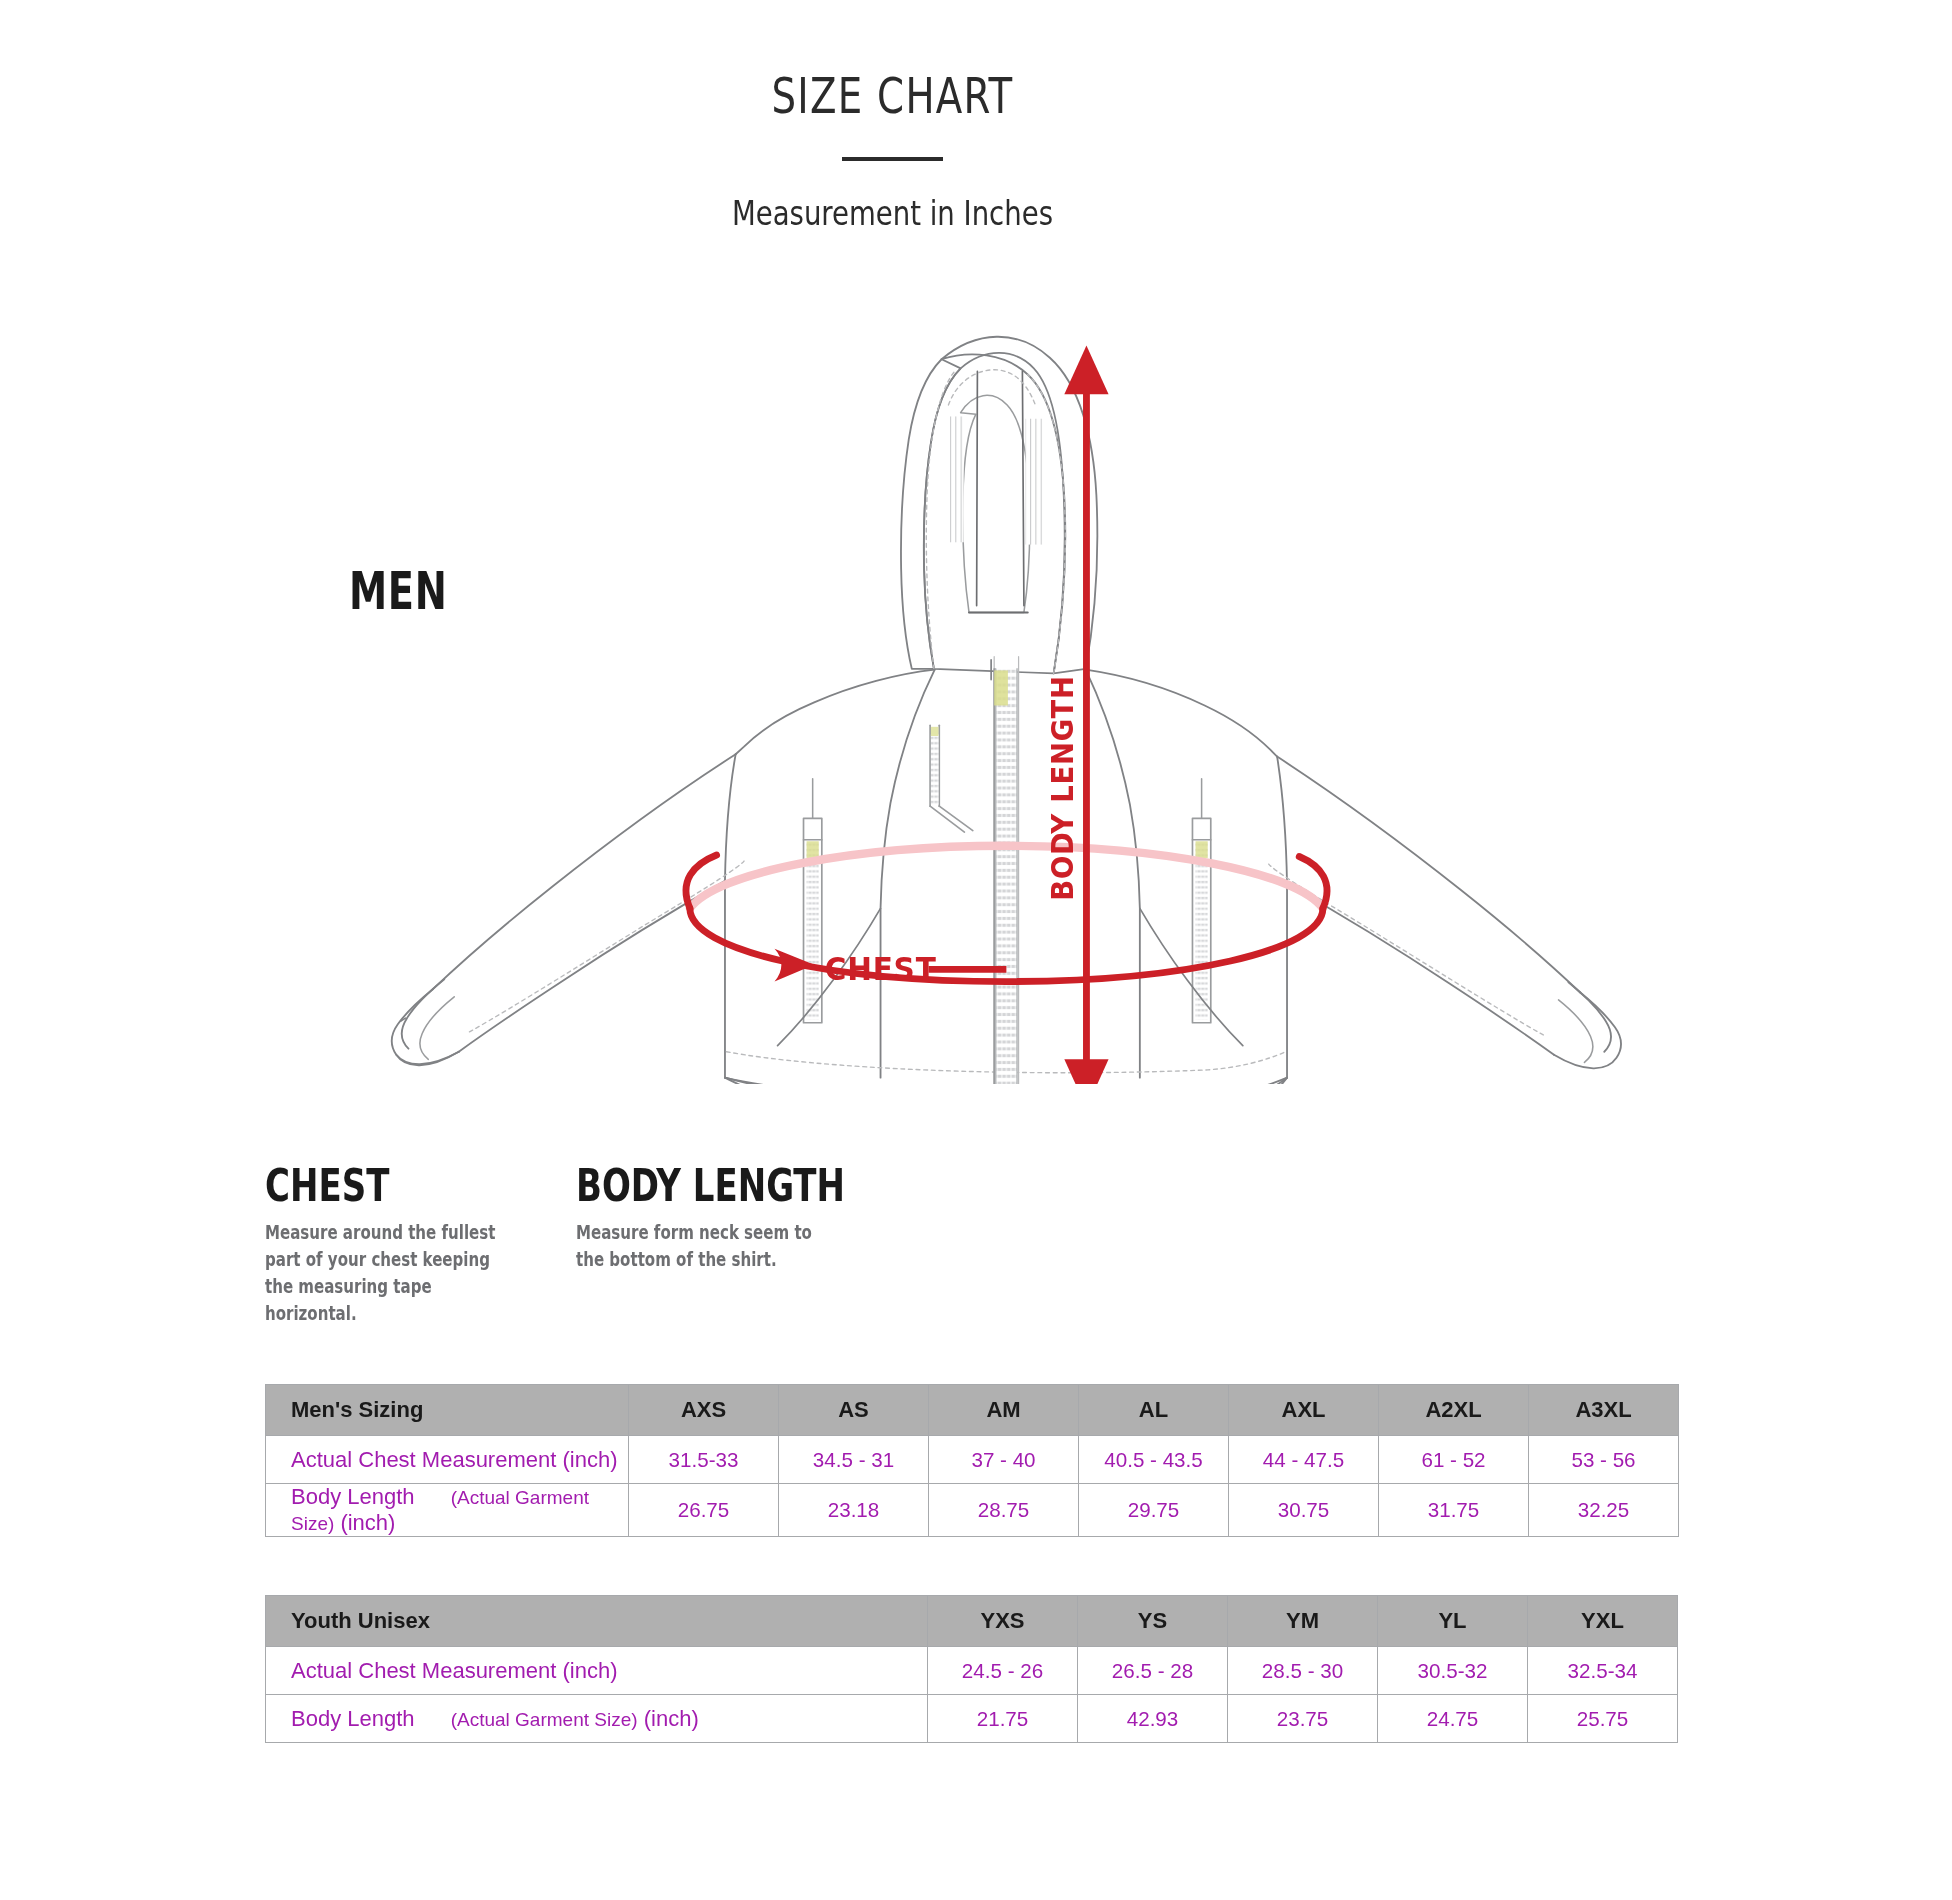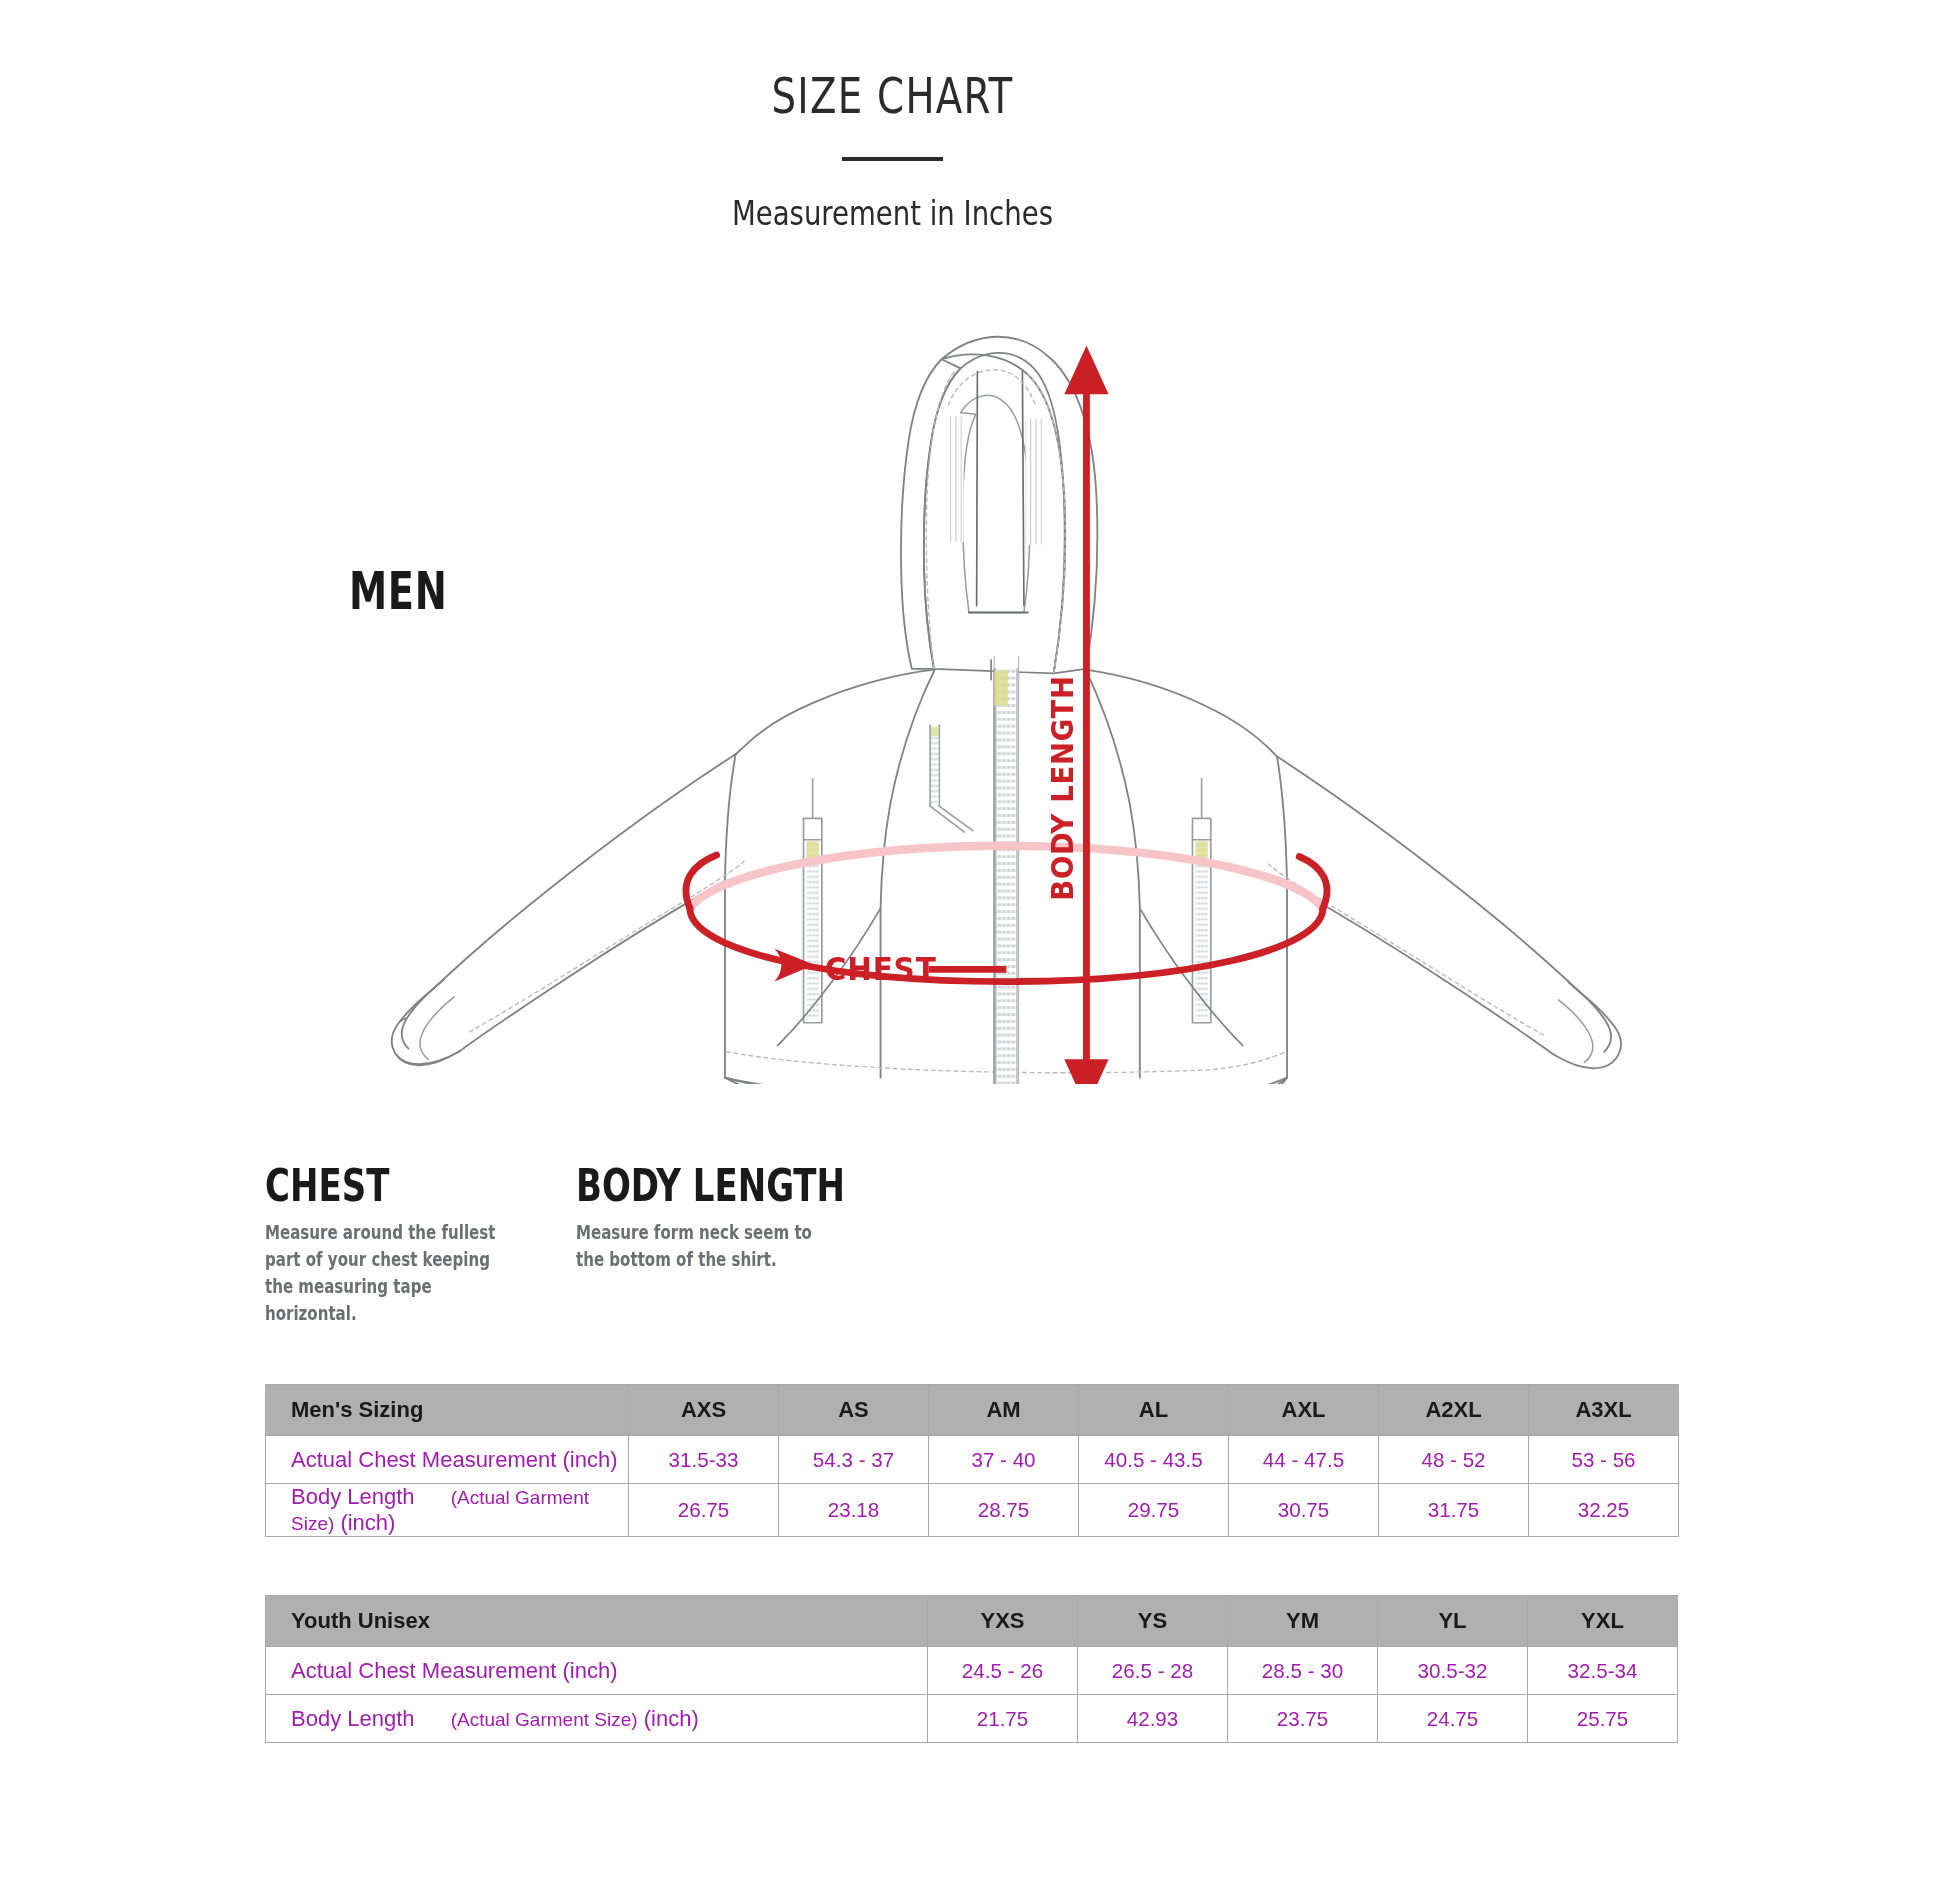--- a/index.html
+++ b/index.html
@@ -371,25 +371,25 @@
       <th>AL</th>
       <th>AXL</th>
       <th>A2XL</th>
       <th>A3XL</th>
     </tr>
   </thead>
   <tbody>
     <tr>
       <td class="row-label"><span>Actual Chest Measurement (inch)</span></td>
       <td>31.5-33</td>
-      <td>54.3 - 37</td>
+      <td>34.5 - 31</td>
       <td>37 - 40</td>
       <td>40.5 - 43.5</td>
       <td>44 - 47.5</td>
-      <td>48 - 52</td>
+      <td>61 - 52</td>
       <td>53 - 56</td>
     </tr>
     <tr>
       <td class="row-label"><span>Body Length </span><span class="sub-note">(Actual Garment Size)</span><span> (inch)</span></td>
       <td>26.75</td>
       <td>23.18</td>
       <td>28.75</td>
       <td>29.75</td>
       <td>30.75</td>
       <td>31.75</td>

